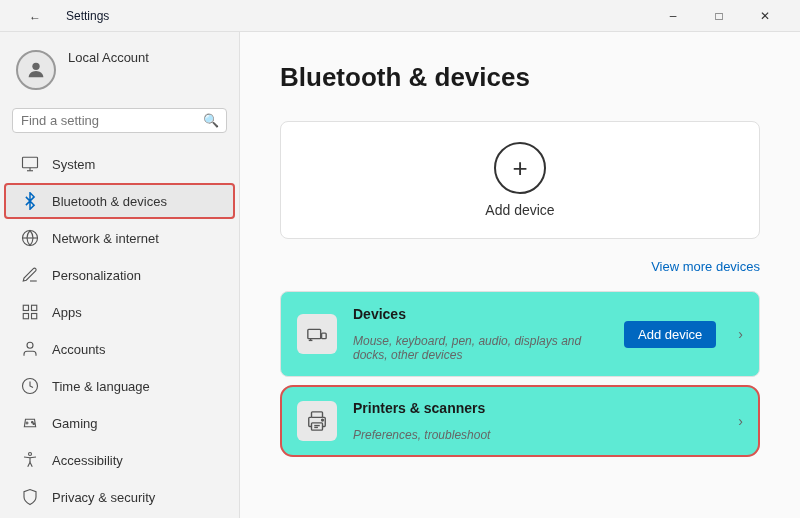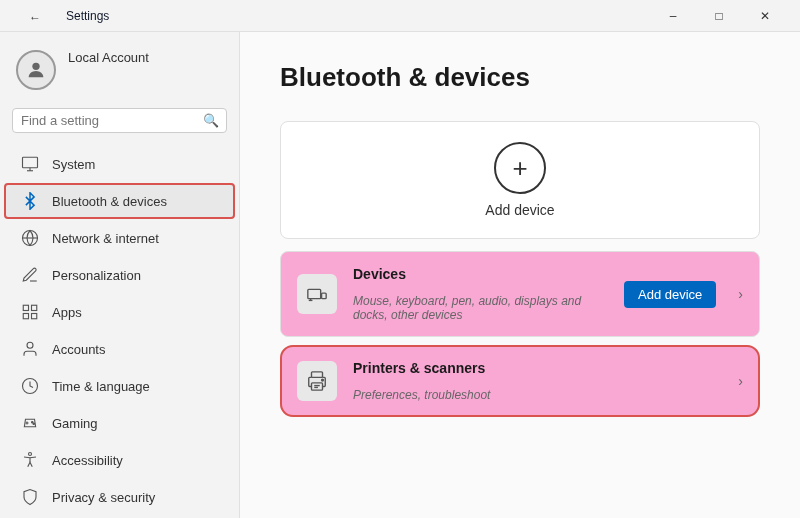--- a/index.html
+++ b/index.html
@@ -197,21 +197,21 @@
     }
     .view-more-link a {
       color: #0067c0;
       font-size: 13px;
       text-decoration: none;
       cursor: pointer;
     }
 
     
     .device-row {
-      background: #f9a8d4;
+      background: #5eead4;
       border: 1px solid #e0e0e0;
       border-radius: 8px;
       padding: 14px 16px;
       display: flex;
       align-items: center;
       gap: 16px;
       margin-bottom: 8px;
       cursor: pointer;
     }
 
@@ -403,20 +403,23 @@
 
   <div class="content">
 
     <div class="page-title">Bluetooth &amp; devices</div>
 
     <div class="add-device-card">
       <div class="add-device-circle">+</div>
       <span class="add-device-label">Add device</span>
     </div>
 
+    <div class="view-more-link">
+      <a>View more devices</a>
+    </div>
 
     <div class="device-row">
       <div class="device-icon-box">
         <svg width="22" height="22" viewBox="0 0 24 24" fill="#555">
           <rect x="2" y="7" width="14" height="10" rx="1" fill="none" stroke="#555" stroke-width="1.5"></rect>
           <rect x="17" y="11" width="5" height="6" rx="1" fill="none" stroke="#555" stroke-width="1.5"></rect>
           <line x1="5" y1="17" x2="5" y2="19" stroke="#555" stroke-width="1.5"></line>
           <line x1="3" y1="19" x2="7" y2="19" stroke="#555" stroke-width="1.5"></line>
         </svg>
       </div>

